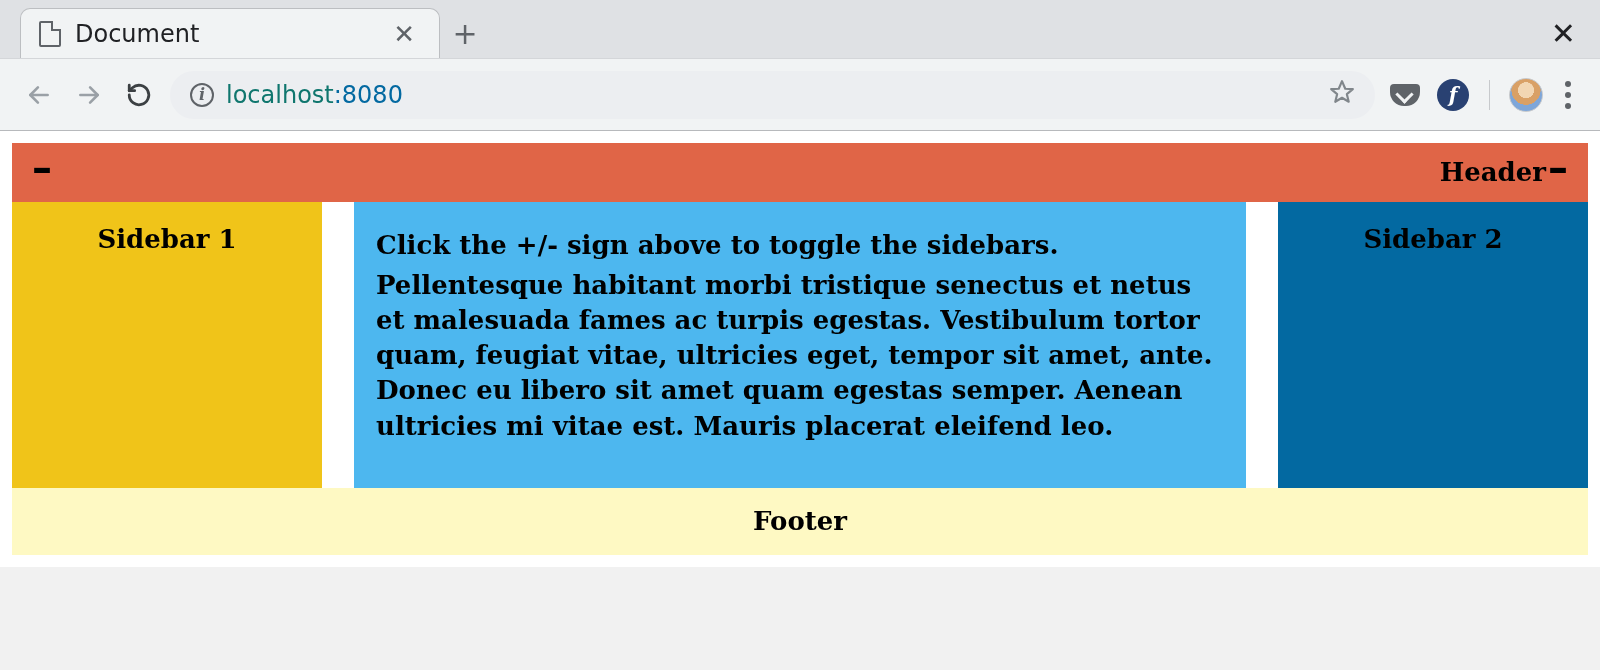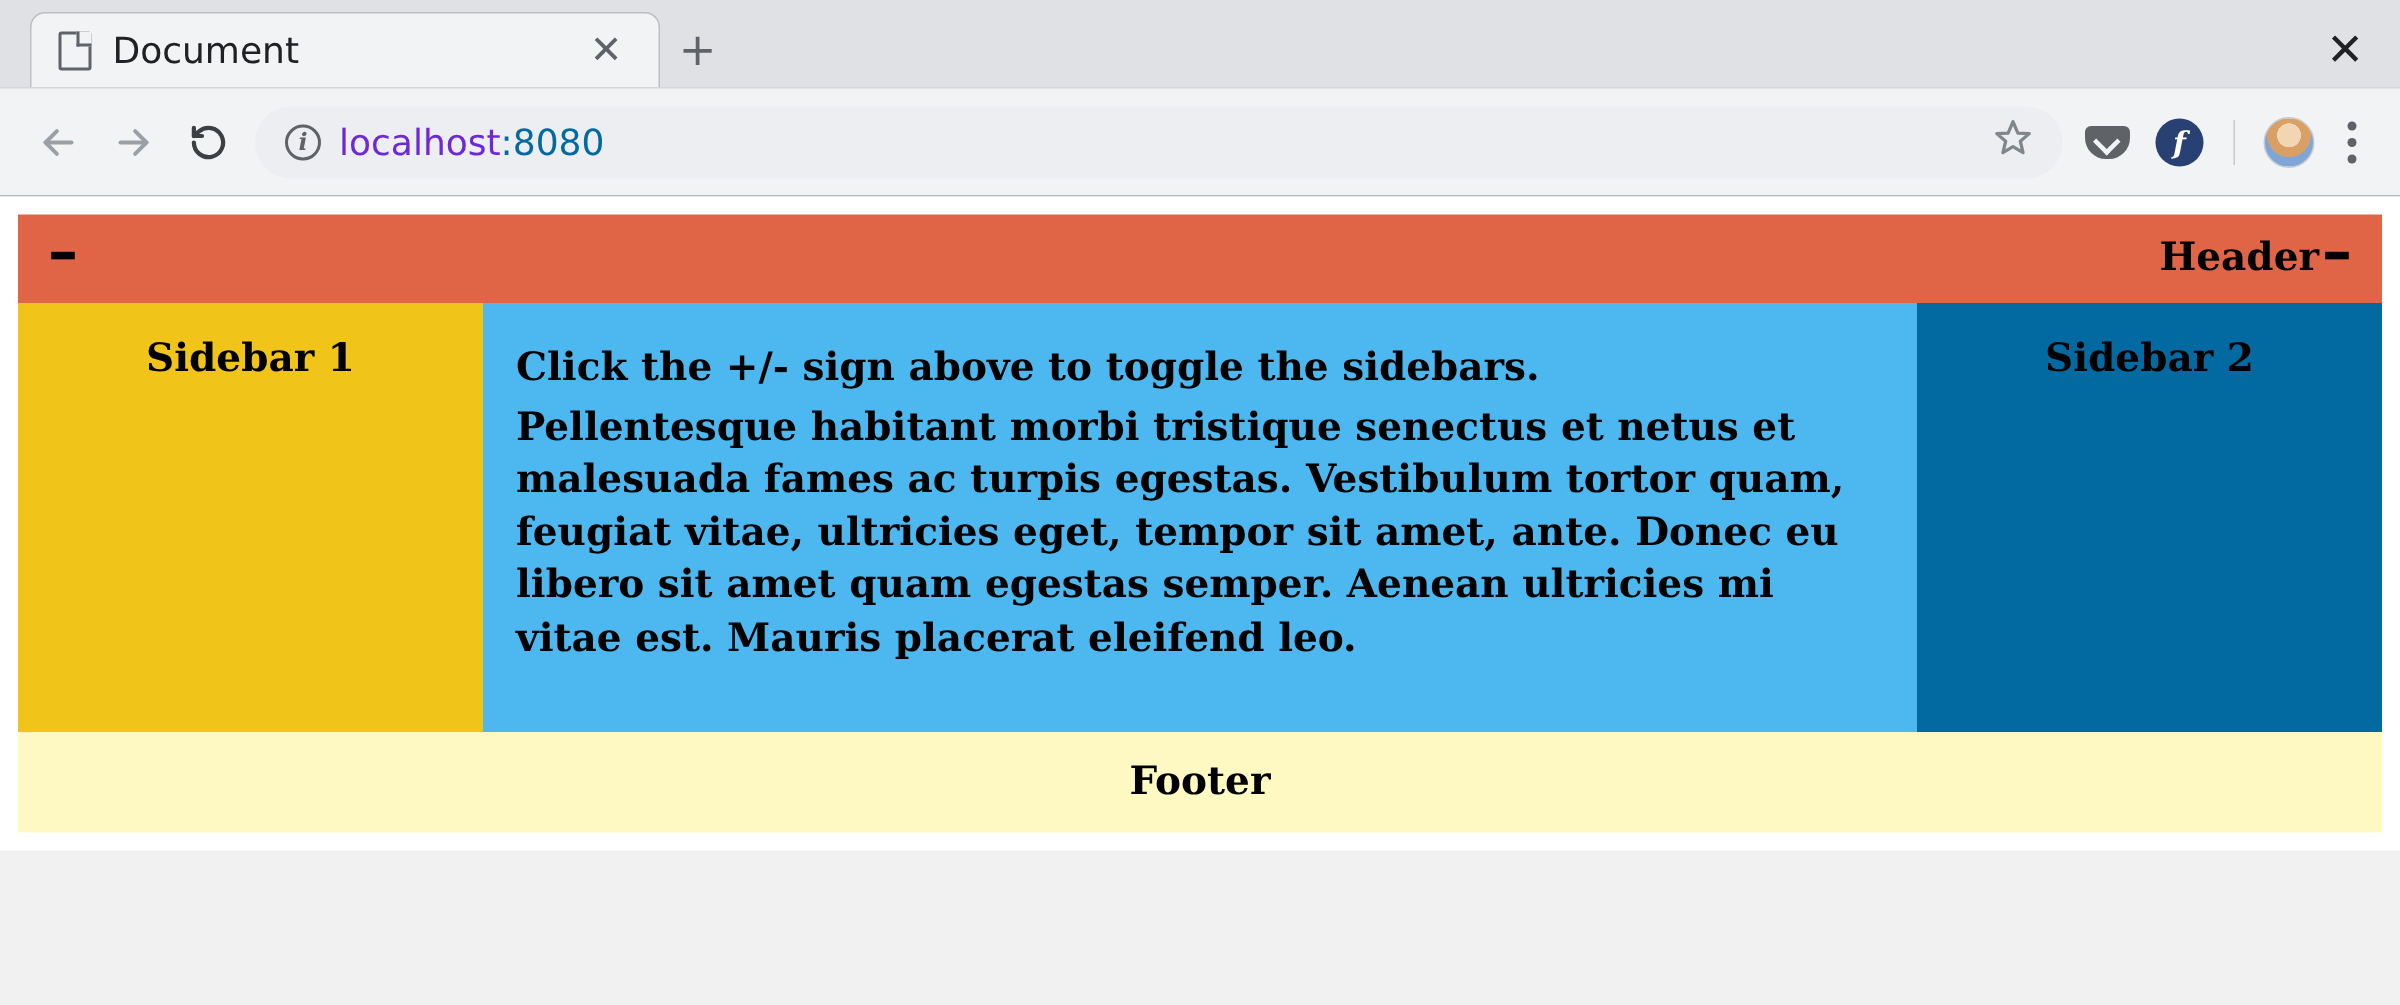--- a/index.html
+++ b/index.html
@@ -121,21 +121,21 @@
     width: 24px; height: 24px;
     border: 2px solid #5f6368;
     border-radius: 50%;
     display: flex; align-items: center; justify-content: center;
     font-family: "DejaVu Serif", serif;
     font-style: italic;
     font-weight: bold;
     font-size: 16px;
     line-height: 1;
   }
-  .url-host { color: #6d28d9; }
+  .url-host { color: #0f766e; }
   .url-port { color: #0369a1; }
   .omni-star {
     margin-left: auto;
     color: #80868b;
   }
   .omni-star svg { width: 26px; height: 26px; }
 
   .ext-icon {
     width: 36px; height: 36px;
     display: flex; align-items: center; justify-content: center;
@@ -215,20 +215,21 @@
     user-select: none;
     padding: 0 2px 10px 2px;
   }
   .header-title {
     flex: 1;
     text-align: right;
   }
   .middle-row {
     display: flex;
     align-items: stretch;
+    gap: 32px;
   }
   .sidebar {
     padding: 20px 18px;
     text-align: center;
     width: 310px;
     flex: 0 0 310px;
   }
   .sidebar.left  { background: #f0c419; }
   .sidebar.right { background: #0369a1; }
   .main {

